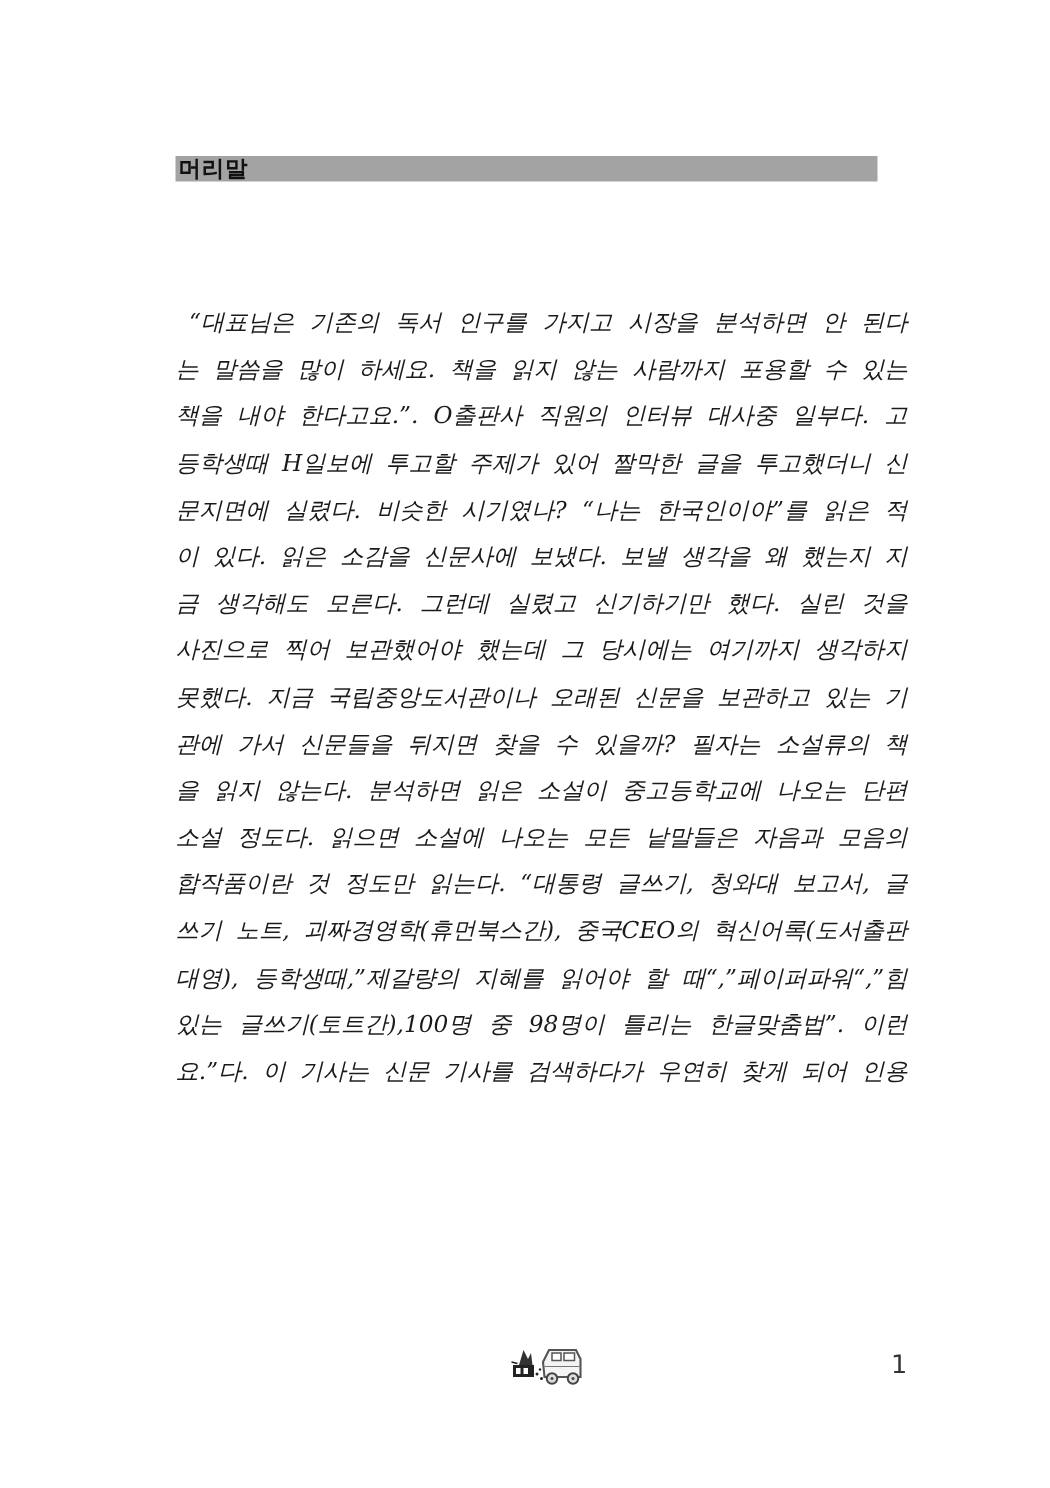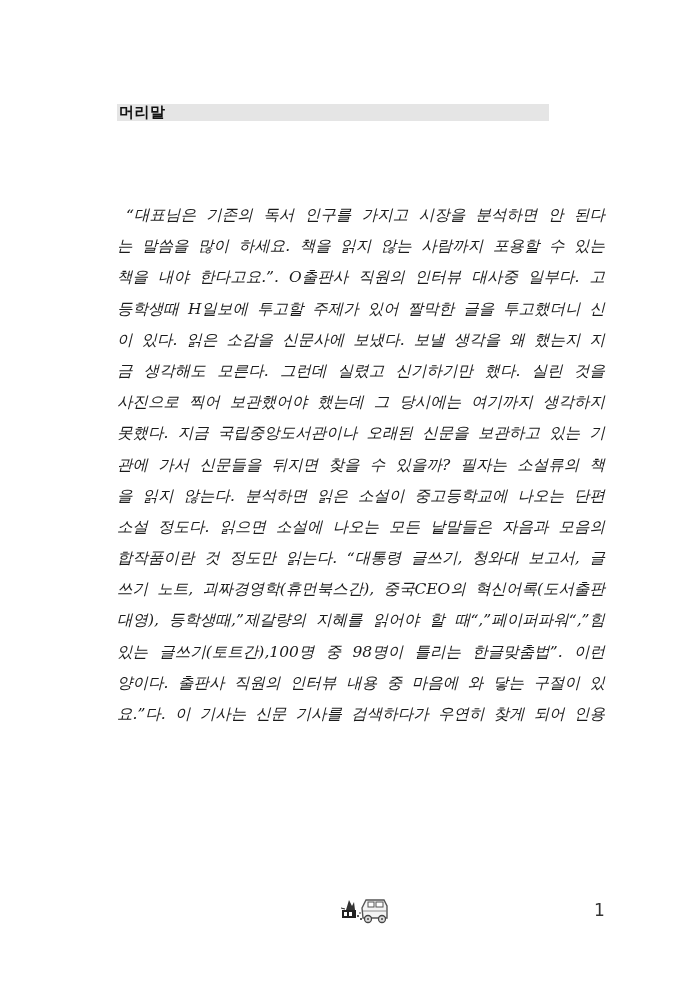--- a/index.html
+++ b/index.html
@@ -20,21 +20,22 @@
       left: 0; top: 0;
       width: 700px; height: 992px;
       background: #ffffff;
     }
     .section-header {
       position: absolute;
       left: 117px;
       top: 104px;
       width: 432px;
       height: 17px;
-      background: #e5e5e5;
+      background: #a3a3a3;
+      padding-left: 36px;
     }
     .section-title {
       position: absolute;
       left: 2px;
       top: -1px;
       font-family: "DejaVu Sans", "Liberation Sans", sans-serif;
       font-weight: bold;
       font-size: 15px;
       line-height: 19px;
       color: #111111;
@@ -83,32 +84,32 @@
 
   <div class="section-header">
     <span class="section-title">머리말</span>
   </div>
 
   <div class="body-text">
     <span class="line" style="padding-left:9px;width:479px;">“대표님은 기존의 독서 인구를 가지고 시장을 분석하면 안 된다</span>
     <span class="line">는 말씀을 많이 하세요. 책을 읽지 않는 사람까지 포용할 수 있는</span>
     <span class="line">책을 내야 한다고요.”. O출판사 직원의 인터뷰 대사중 일부다. 고</span>
     <span class="line">등학생때 H일보에 투고할 주제가 있어 짤막한 글을 투고했더니 신</span>
+    <span class="line">문지면에 실렸다. 비슷한 시기였나? “나는 한국인이야”를 읽은 적</span>
     <span class="line">이 있다. 읽은 소감을 신문사에 보냈다. 보낼 생각을 왜 했는지 지</span>
     <span class="line">금 생각해도 모른다. 그런데 실렸고 신기하기만 했다. 실린 것을</span>
     <span class="line">사진으로 찍어 보관했어야 했는데 그 당시에는 여기까지 생각하지</span>
     <span class="line">못했다. 지금 국립중앙도서관이나 오래된 신문을 보관하고 있는 기</span>
     <span class="line">관에 가서 신문들을 뒤지면 찾을 수 있을까? 필자는 소설류의 책</span>
     <span class="line">을 읽지 않는다. 분석하면 읽은 소설이 중고등학교에 나오는 단편</span>
     <span class="line">소설 정도다. 읽으면 소설에 나오는 모든 낱말들은 자음과 모음의</span>
     <span class="line">합작품이란 것 정도만 읽는다. “대통령 글쓰기, 청와대 보고서, 글</span>
     <span class="line">쓰기 노트, 괴짜경영학(휴먼북스간), 중국CEO의 혁신어록(도서출판</span>
     <span class="line">대영), 등학생때,”제갈량의 지혜를 읽어야 할 때“,”페이퍼파워“,”힘</span>
     <span class="line">있는 글쓰기(토트간),100명 중 98명이 틀리는 한글맞춤법”. 이런</span>
-    <span class="line">양이다. 출판사 직원의 인터뷰 내용 중 마음에 와 닿는 구절이 있</span>
     <span class="line last">요.”다. 이 기사는 신문 기사를 검색하다가 우연히 찾게 되어 인용</span>
   </div>
 
   <div class="footer-logo">
     <svg width="50" height="32" viewBox="0 0 50 32" xmlns="http://www.w3.org/2000/svg">
 
       <rect x="2" y="16" width="14" height="8" fill="#222"></rect>
       <rect x="4" y="18" width="3" height="4" fill="#fff"></rect>
       <rect x="9" y="18" width="3" height="4" fill="#fff"></rect>
       <polygon points="6,16 9,6 12,12 14,8 15,16" fill="#333"></polygon>

